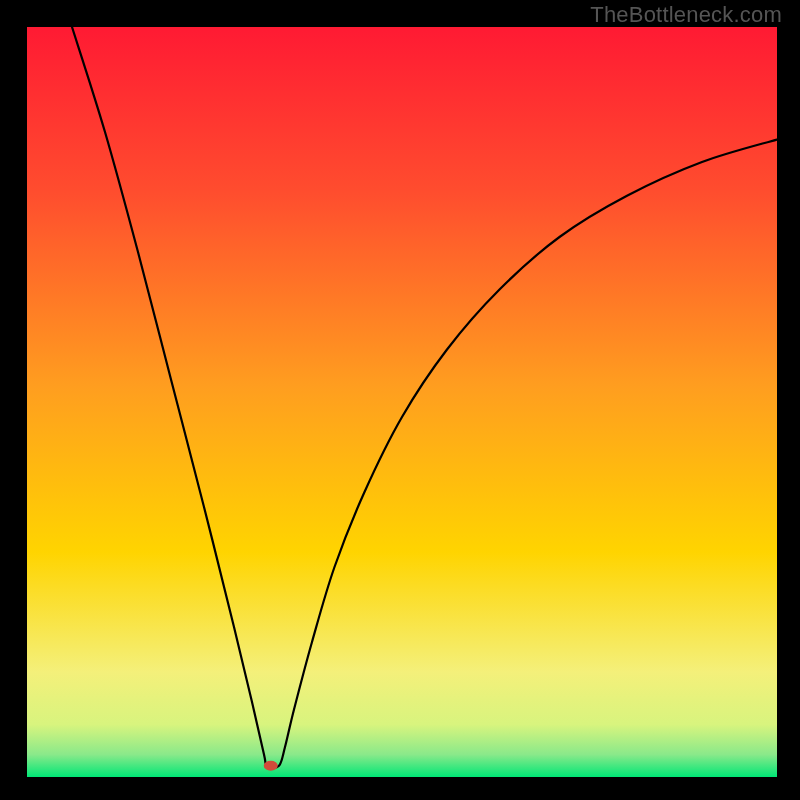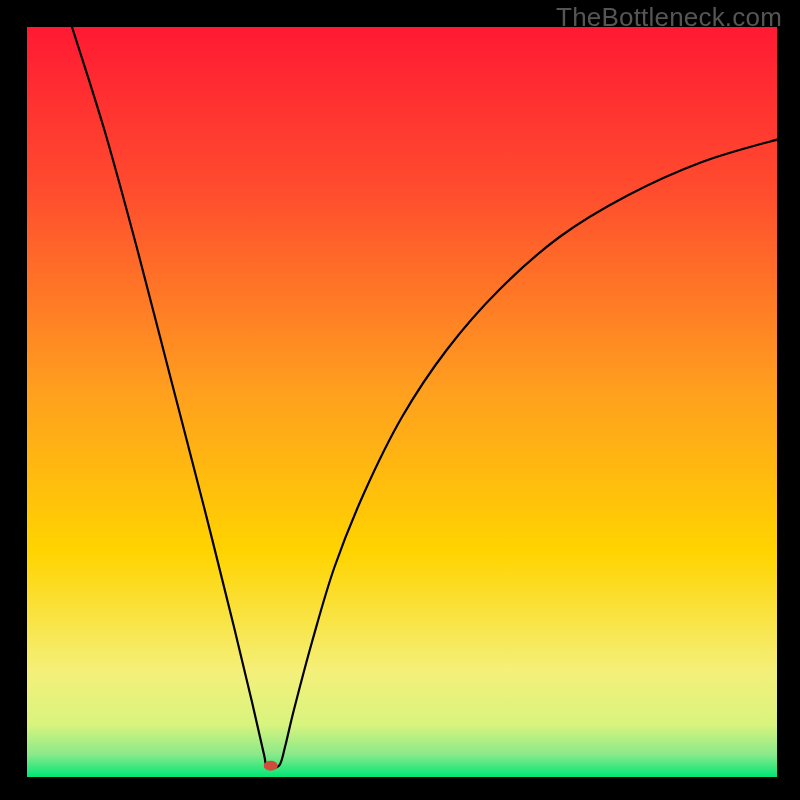--- a/index.html
+++ b/index.html
@@ -15,21 +15,21 @@
     position: absolute;
     left: 0; top: 0;
     width: 800px; height: 800px;
     background: #000;
   }
   .watermark {
     position: absolute;
     top: 2px;
     right: 18px;
     color: #555;
-    font-size: 26px;
+    font-size: 22px;
     font-weight: 500;
     letter-spacing: 0.2px;
   }
   svg {
     position: absolute;
     left: 0; top: 0;
   }
 </style>
 </head>
 <body>

